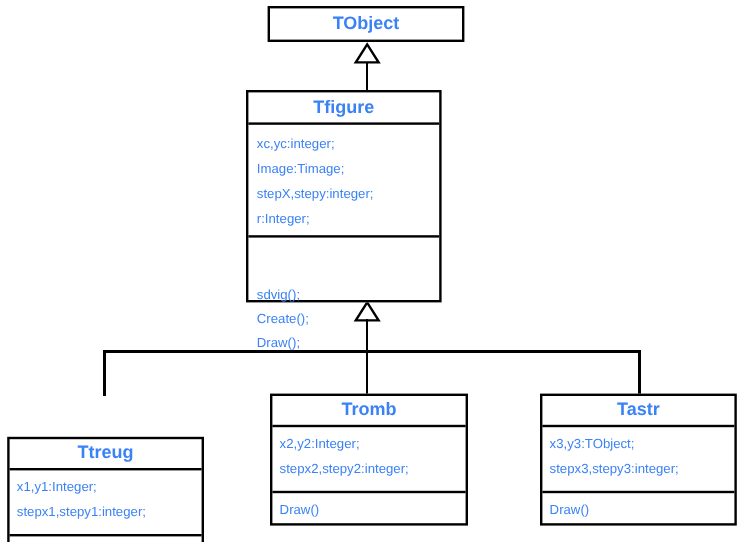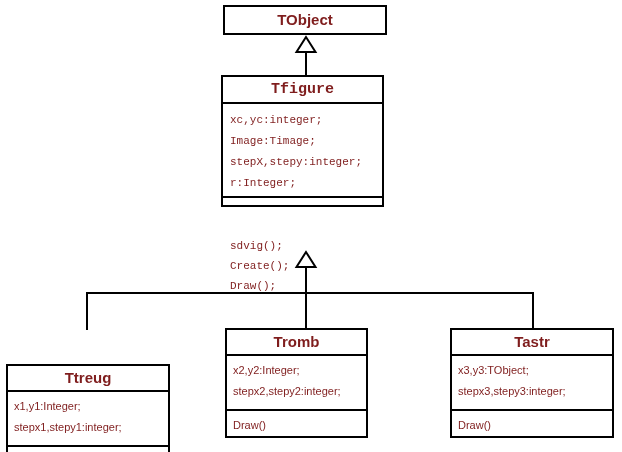--- a/index.html
+++ b/index.html
@@ -2,21 +2,21 @@
 <html><head>
 <meta charset="utf-8">
 <style>
   html, body { margin: 0; padding: 0; background: #ffffff; }
   .canvas {
     position: relative;
     width: 622px;
     height: 452px;
     background: #ffffff;
     font-family: "Liberation Sans", sans-serif;
-    color: #7f1d1d;
+    color: #3b82f6;
     overflow: hidden;
   }
   .connectors {
     position: absolute;
     left: 0; top: 0;
     width: 622px; height: 452px;
     pointer-events: none;
   }
   .cls {
     position: absolute;
@@ -37,29 +37,29 @@
     overflow: hidden;
   }
   .cls .attrs { border-bottom: 2px solid #000000; }
   .cls .line { white-space: nowrap; }
 
   
   #box-tobject { left: 223px; top: 5px; width: 164px; height: 30px; }
   #box-tobject .title { border-bottom: none; line-height: 26px; }
 
   
-  #box-tfigure { left: 221px; top: 75px; width: 163px; height: 132px; font-family: Liberation Mono, monospace; }
+  #box-tfigure { left: 205px; top: 75px; width: 163px; height: 177px; }
   #box-tfigure .title { line-height: 25px; }
   #box-tfigure .attrs { height: 86px; padding: 6px 0 0 7px; line-height: 21px; }
   #box-tfigure .methods { padding: 2px 0 0 7px; line-height: 20px; margin-top: 36px; }
 
   
   .subclass { top: 328px; height: 110px; }
   #box-ttreug { left: 6px;  width: 164px; margin-top: 36px; }
-  #box-tromb  { left: 225px; width: 143px; }
+  #box-tromb  { left: 225px; width: 165px; }
   #box-tastr  { left: 450px; width: 164px; }
   .subclass .title { line-height: 24px; }
   .subclass .attrs { height: 49px; padding: 4px 0 0 6px; line-height: 21px; }
   .subclass .methods { padding: 0 0 0 6px; line-height: 29px; }
 </style>
 </head>
 <body>
 
 <div class="canvas">
 

